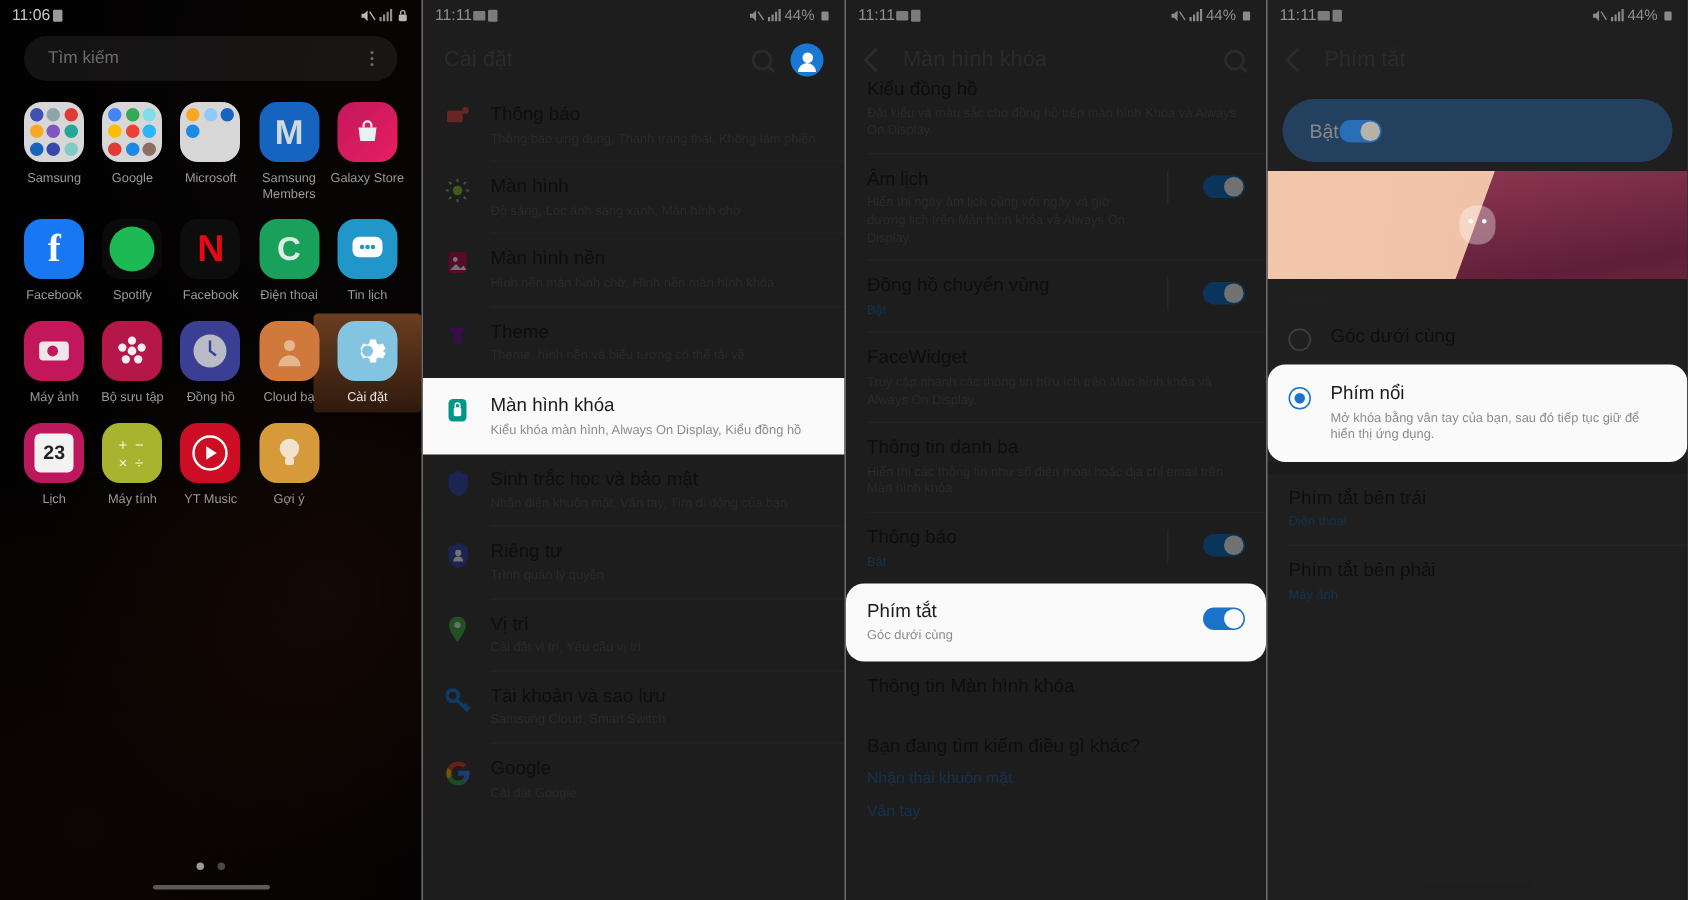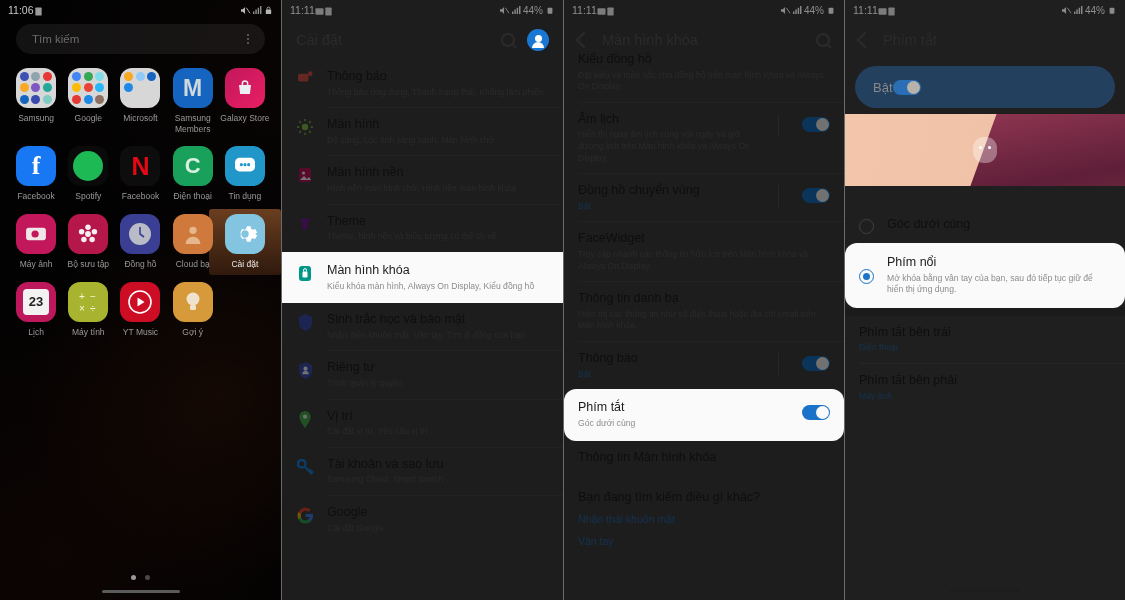--- a/index.html
+++ b/index.html
@@ -275,21 +275,21 @@
           </div>
           <div class="app">
             <div class="ico" style="background: rgb(33, 150, 201);">
               <svg width="22" height="20" viewBox="0 0 24 22">
                 <rect x="1" y="2" width="22" height="15" rx="5" fill="#fff"></rect>
                 <circle cx="8" cy="9.5" r="1.7" fill="#2196c9"></circle>
                 <circle cx="12" cy="9.5" r="1.7" fill="#2196c9"></circle>
                 <circle cx="16" cy="9.5" r="1.7" fill="#2196c9"></circle>
               </svg>
             </div>
-            <div class="applabel">Tin dụng</div>
+            <div class="applabel">Tin lịch</div>
           </div>
           <div class="app">
             <div class="ico" style="background: rgb(194, 24, 91);">
               <svg width="22" height="18" viewBox="0 0 24 20">
                 <rect x="1" y="3" width="22" height="14" rx="3" fill="#f0e6e9"></rect>
                 <circle cx="11" cy="10" r="4" fill="#c2185b"></circle>
               </svg>
             </div>
             <div class="applabel">Máy ảnh</div>
           </div>
@@ -724,21 +724,21 @@
     <div class="list" id="p4list">
         <div>
           <div class="section-head dim" style="color:#4a4a4a;">Bố cục</div>
         </div>
         <div class="row dim" style="align-items: center;">
           <div class="radio"></div>
           <div class="texts">
             <div class="t1">Góc dưới cùng</div>
           </div>
         </div>
-        <div class="row dim card rounded" style="position: relative; z-index: 4; padding: 12px 14px; align-items: center;">
+        <div class="row dim card rounded" style="position: relative; z-index: 4; padding: 12px 14px; align-items: flex-start;">
           <div class="radio on"></div>
           <div class="texts">
             <div class="t1">Phím nổi</div>
             <div class="t2">Mở khóa bằng vân tay của bạn, sau đó tiếp tục giữ để hiển thị ứng dụng.</div>
           </div>
         </div>
         <div class="gap"></div>
         <div class="row dim">
           <div class="texts">
             <div class="t1">Phím tắt bên trái</div>

